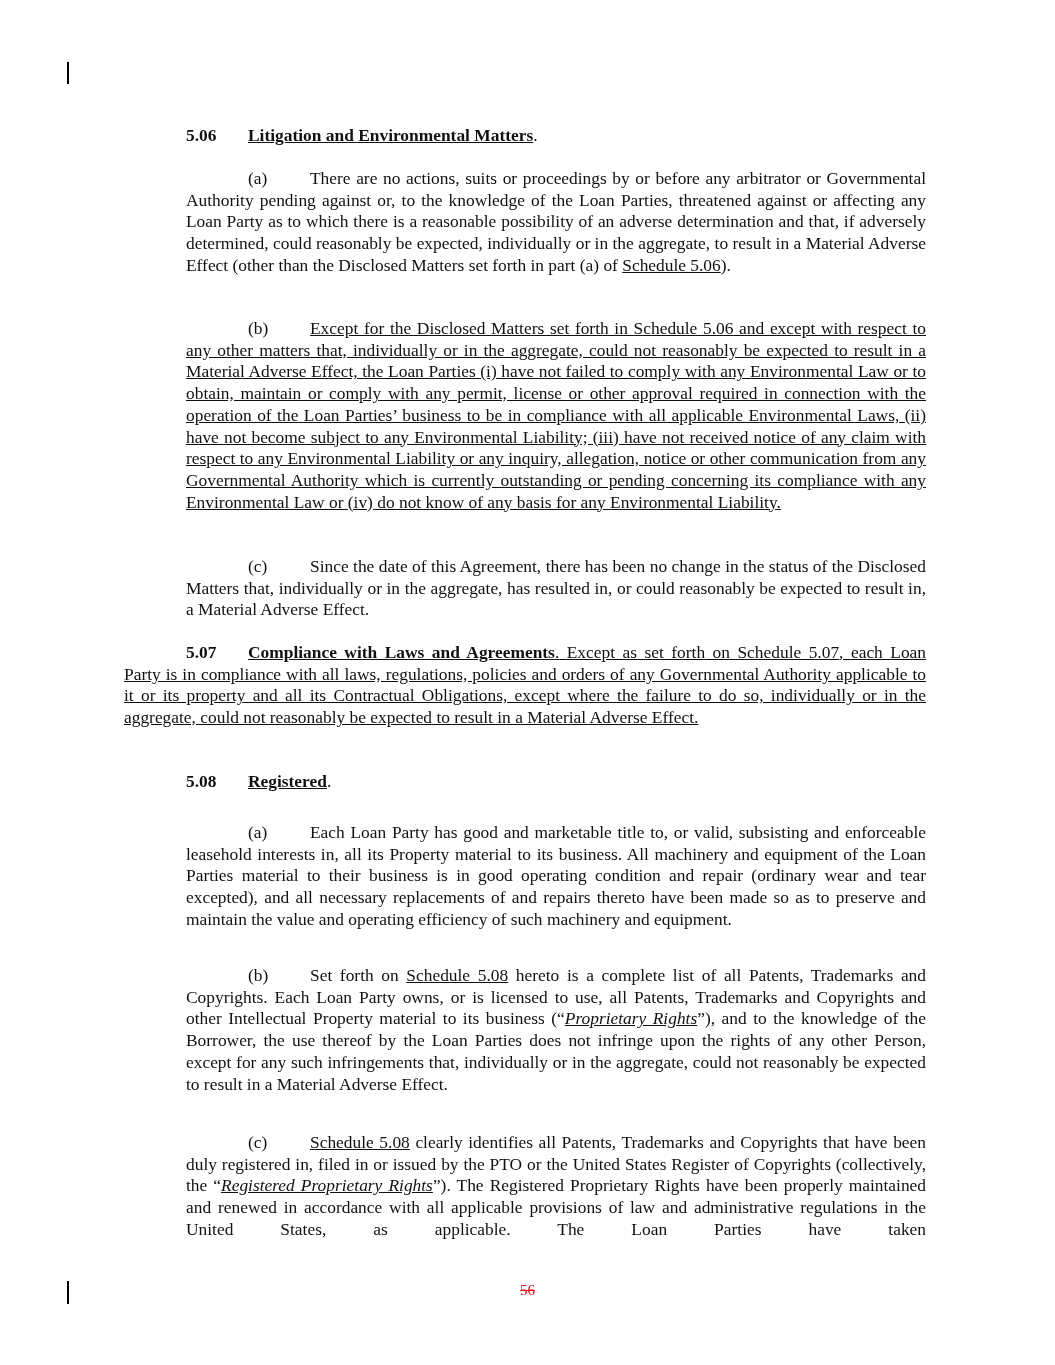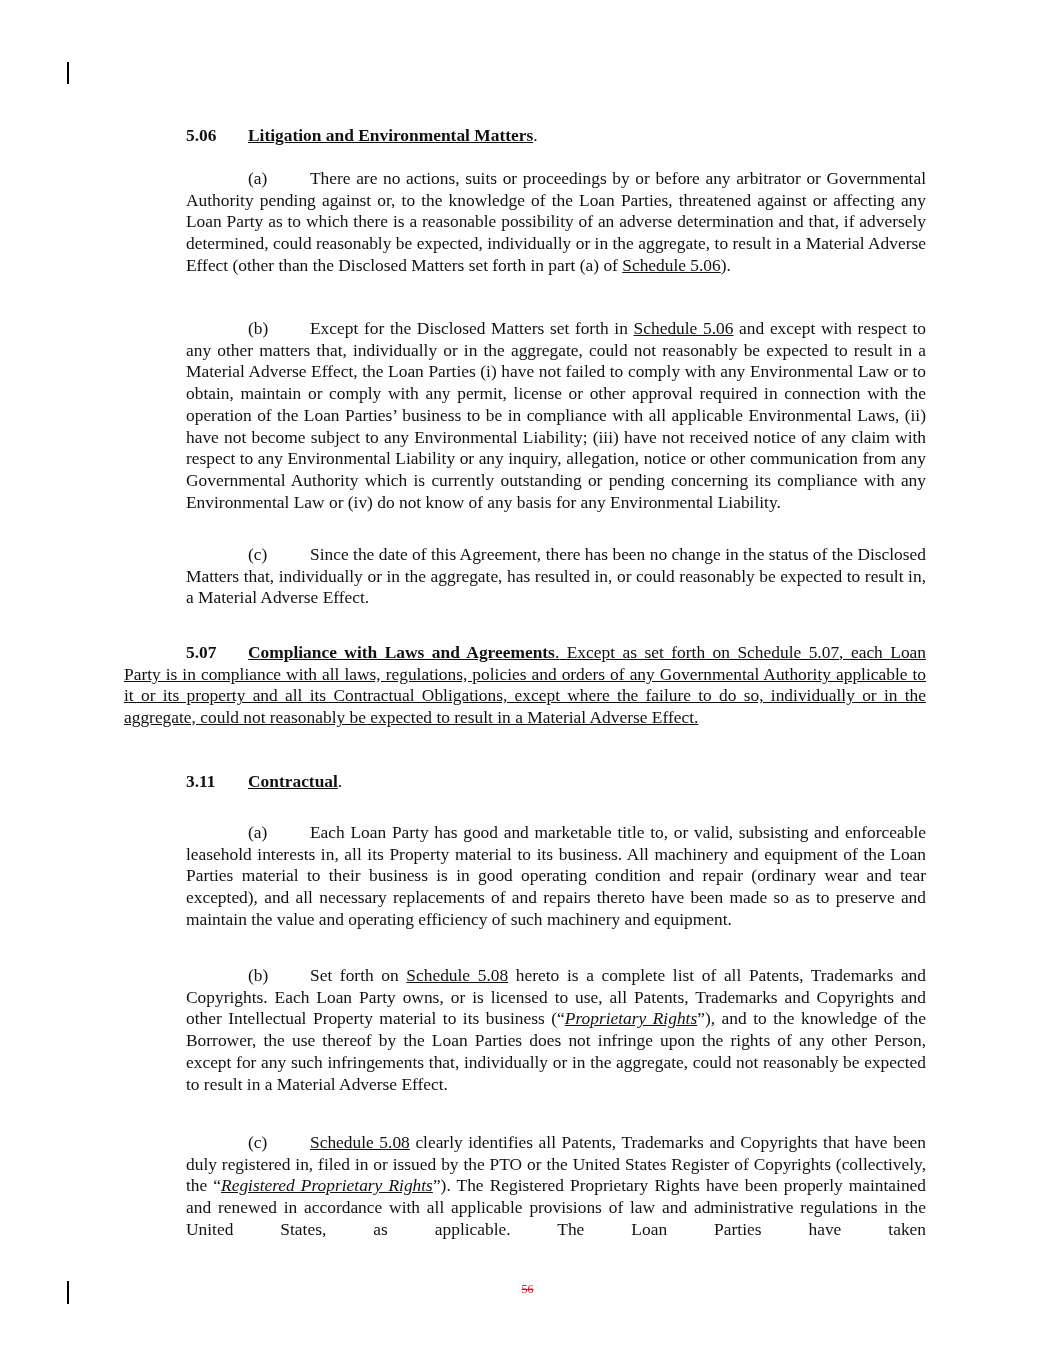--- a/index.html
+++ b/index.html
@@ -11,53 +11,53 @@
   .para { position: absolute; left: 186px; width: 740px; }
   .para-wide { position: absolute; left: 124px; width: 802px; text-decoration: underline; }
   .para p, .para-wide p { margin: 0; text-align: justify; }
   .indent { display: inline-block; width: 62px; }
   .label { display: inline-block; width: 62px; }
   .sec-num { font-weight: bold; display: inline-block; width: 62px; }
   .sec-title { font-weight: bold; text-decoration: underline; }
   .u { text-decoration: underline; margin-top: 46px; }
   .defn { font-weight: normal; font-style: italic; text-decoration: underline; }
   .page-number { position: absolute; left: 0; width: 1055px; top: 1282px; text-align: center;
-                 color: #e0101a; text-decoration: line-through; font-size: 12px; }
+                 color: #e0101a; text-decoration: line-through; font-size: 15px; }
   .last-line { text-align-last: justify; }
 </style>
 </head>
 <body>
 
 <div class="page">
 
   <div class="change-bar" style="top:62px;height:22px;"></div>
   <div class="change-bar" style="top:1281px;height:23px;"></div>
 
   <div class="text para" style="top:125px;">
     <p><span class="sec-num">5.06</span><span class="sec-title">Litigation and Environmental Matters</span><span>.</span></p>
   </div>
 
   <div class="text para" style="top:168px;">
     <p><span class="indent"></span><span class="label">(a)</span><span>There are no actions, suits or proceedings by or before any arbitrator or Governmental Authority pending against or, to the knowledge of the Loan Parties, threatened against or affecting any Loan Party as to which there is a reasonable possibility of an adverse determination and that, if adversely determined, could reasonably be expected, individually or in the aggregate, to result in a Material Adverse Effect (other than the Disclosed Matters set forth in part (a) of </span><span class="u">Schedule 5.06</span><span>).</span></p>
   </div>
 
-  <div class="text para" style="top:318px;">
+  <div class="text para" style="top:318px;text-decoration:underline;">
     <p><span class="indent"></span><span class="label">(b)</span><span>Except for the Disclosed Matters set forth in </span><span class="u">Schedule 5.06</span><span> and except with respect to any other matters that, individually or in the aggregate, could not reasonably be expected to result in a Material Adverse Effect, the Loan Parties (i) have not failed to comply with any Environmental Law or to obtain, maintain or comply with any permit, license or other approval required in connection with the operation of the Loan Parties’ business to be in compliance with all applicable Environmental Laws, (ii) have not become subject to any Environmental Liability; (iii) have not received notice of any claim with respect to any Environmental Liability or any inquiry, allegation, notice or other communication from any Governmental Authority which is currently outstanding or pending concerning its compliance with any Environmental Law or (iv) do not know of any basis for any Environmental Liability.</span></p>
   </div>
 
-  <div class="text para" style="top:544px;">
+  <div class="text para" style="top:556px;">
     <p><span class="indent"></span><span class="label">(c)</span><span>Since the date of this Agreement, there has been no change in the status of the Disclosed Matters that, individually or in the aggregate, has resulted in, or could reasonably be expected to result in, a Material Adverse Effect.</span></p>
   </div>
 
   <div class="text para-wide" style="top:642px;">
     <p><span class="indent"></span><span class="sec-num">5.07</span><span class="sec-title">Compliance with Laws and Agreements</span><span>.</span><span>  Except as set forth on </span><span class="u">Schedule 5.07</span><span>, each Loan Party is in compliance with all laws, regulations, policies and orders of any Governmental Authority applicable to it or its property and all its Contractual Obligations, except where the failure to do so, individually or in the aggregate, could not reasonably be expected to result in a Material Adverse Effect.</span></p>
   </div>
 
   <div class="text para" style="top:771px;">
-    <p><span class="sec-num">3.11</span><span class="sec-title">Contractual</span><span>.</span></p>
+    <p><span class="sec-num">5.08</span><span class="sec-title">Registered</span><span>.</span></p>
   </div>
 
   <div class="text para" style="top:822px;">
     <p><span class="indent"></span><span class="label">(a)</span><span>Each Loan Party has good and marketable title to, or valid, subsisting and enforceable leasehold interests in, all its Property material to its business.  All machinery and equipment of the Loan Parties material to their business is in good operating condition and repair (ordinary wear and tear excepted), and all necessary replacements of and repairs thereto have been made so as to preserve and maintain the value and operating efficiency of such machinery and equipment.</span></p>
   </div>
 
   <div class="text para" style="top:965px;">
     <p><span class="indent"></span><span class="label">(b)</span><span>Set forth on </span><span class="u">Schedule 5.08</span><span> hereto is a complete list of all Patents, Trademarks and Copyrights.  Each Loan Party owns, or is licensed to use, all Patents, Trademarks and Copyrights and other Intellectual Property material to its business (“</span><span class="defn">Proprietary Rights</span><span>”), and to the knowledge of the Borrower, the use thereof by the Loan Parties does not infringe upon the rights of any other Person, except for any such infringements that, individually or in the aggregate, could not reasonably be expected to result in a Material Adverse Effect.</span></p>
   </div>
 

